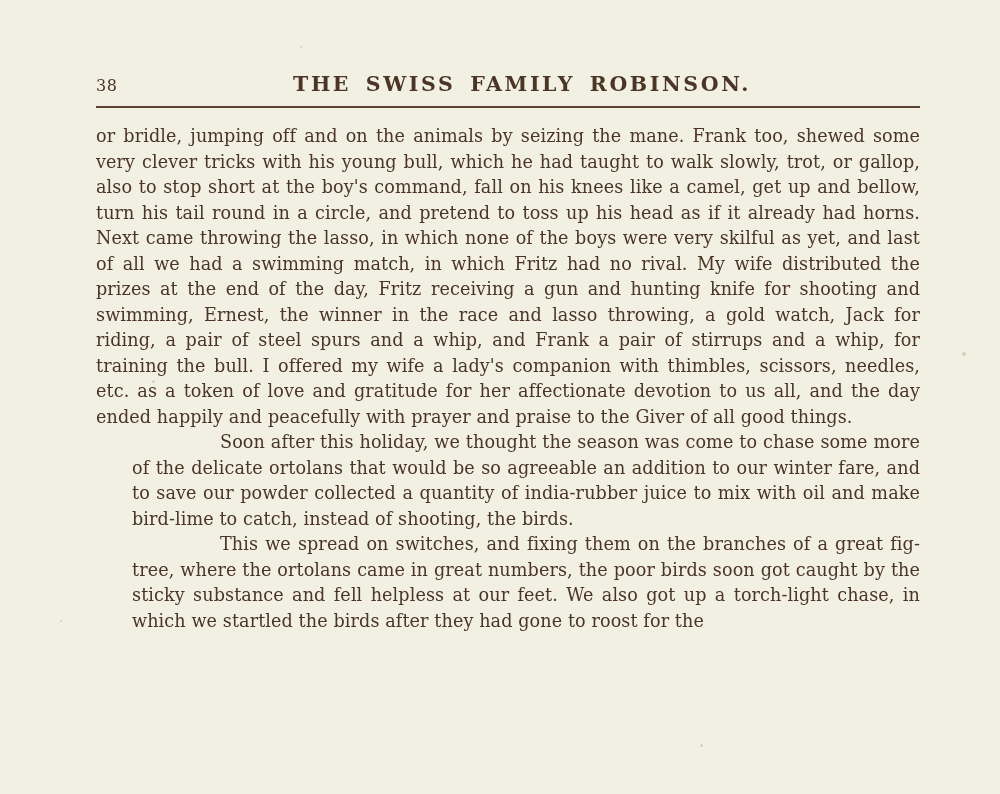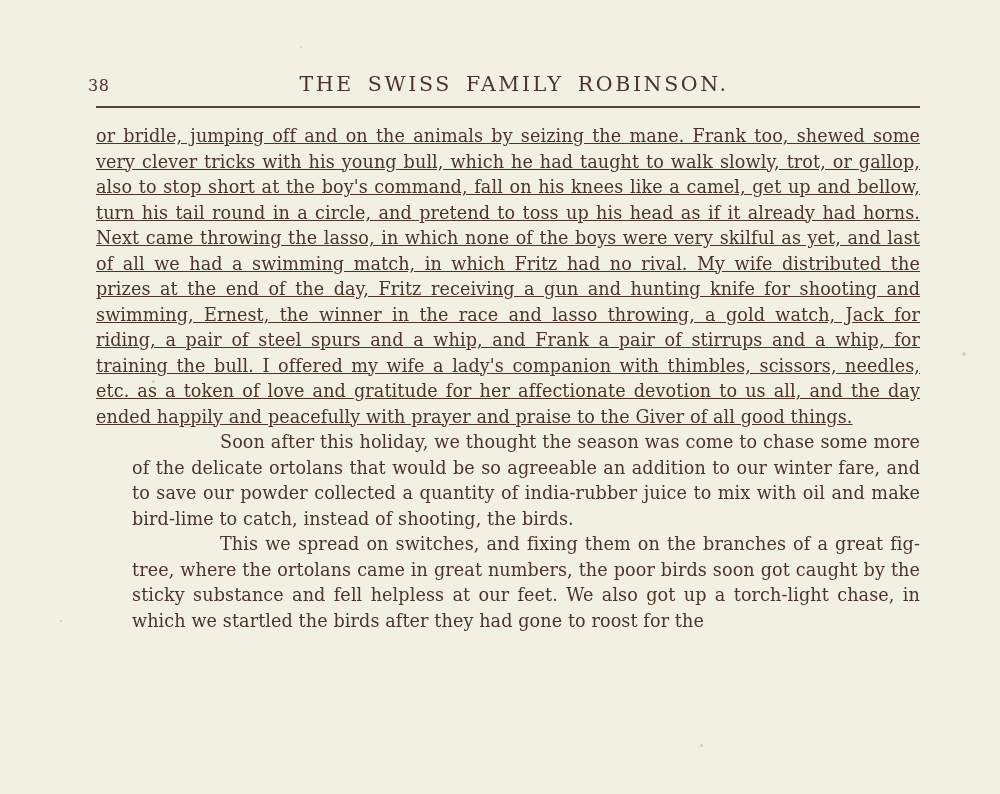--- a/index.html
+++ b/index.html
@@ -15,21 +15,21 @@
   }
   .page {
     position: relative;
     width: 1000px;
     height: 794px;
     background: #f2f0e2;
     box-sizing: border-box;
   }
   .header-row {
     position: absolute;
-    left: 88px;
+    left: 96px;
     top: 72px;
     width: 822px;
     display: flex;
     align-items: baseline;
   }
   .folio {
     font-family: "DejaVu Serif", serif;
     font-size: 16px;
     color: #4a3526;
     width: 60px;
@@ -38,20 +38,21 @@
   .running-title {
     flex: 1;
     text-align: center;
     font-family: "DejaVu Serif", serif;
     font-size: 20.5px;
     color: #4a3526;
     letter-spacing: 2.6px;
     word-spacing: 5px;
     padding-right: 30px;
     white-space: nowrap;
+    font-weight: bold;
   }
   .rule {
     position: absolute;
     left: 96px;
     top: 106px;
     width: 824px;
     height: 2px;
     background: #5c4433;
   }
   .body-text {
@@ -65,21 +66,20 @@
     margin: 0;
     font-size: 17.6px;
     line-height: 25.5px;
     text-align: justify;
     text-justify: inter-word;
     color: #4a3526;
     letter-spacing: 0.1px;
   }
   .para.first {
     text-indent: 0;
-    text-decoration: underline;
   }
   .para.indent {
     text-indent: 88px;
     margin-left: 36px;
   }
   
   .speck {
     position: absolute;
     background: #cfc6ad;
     border-radius: 50%;

